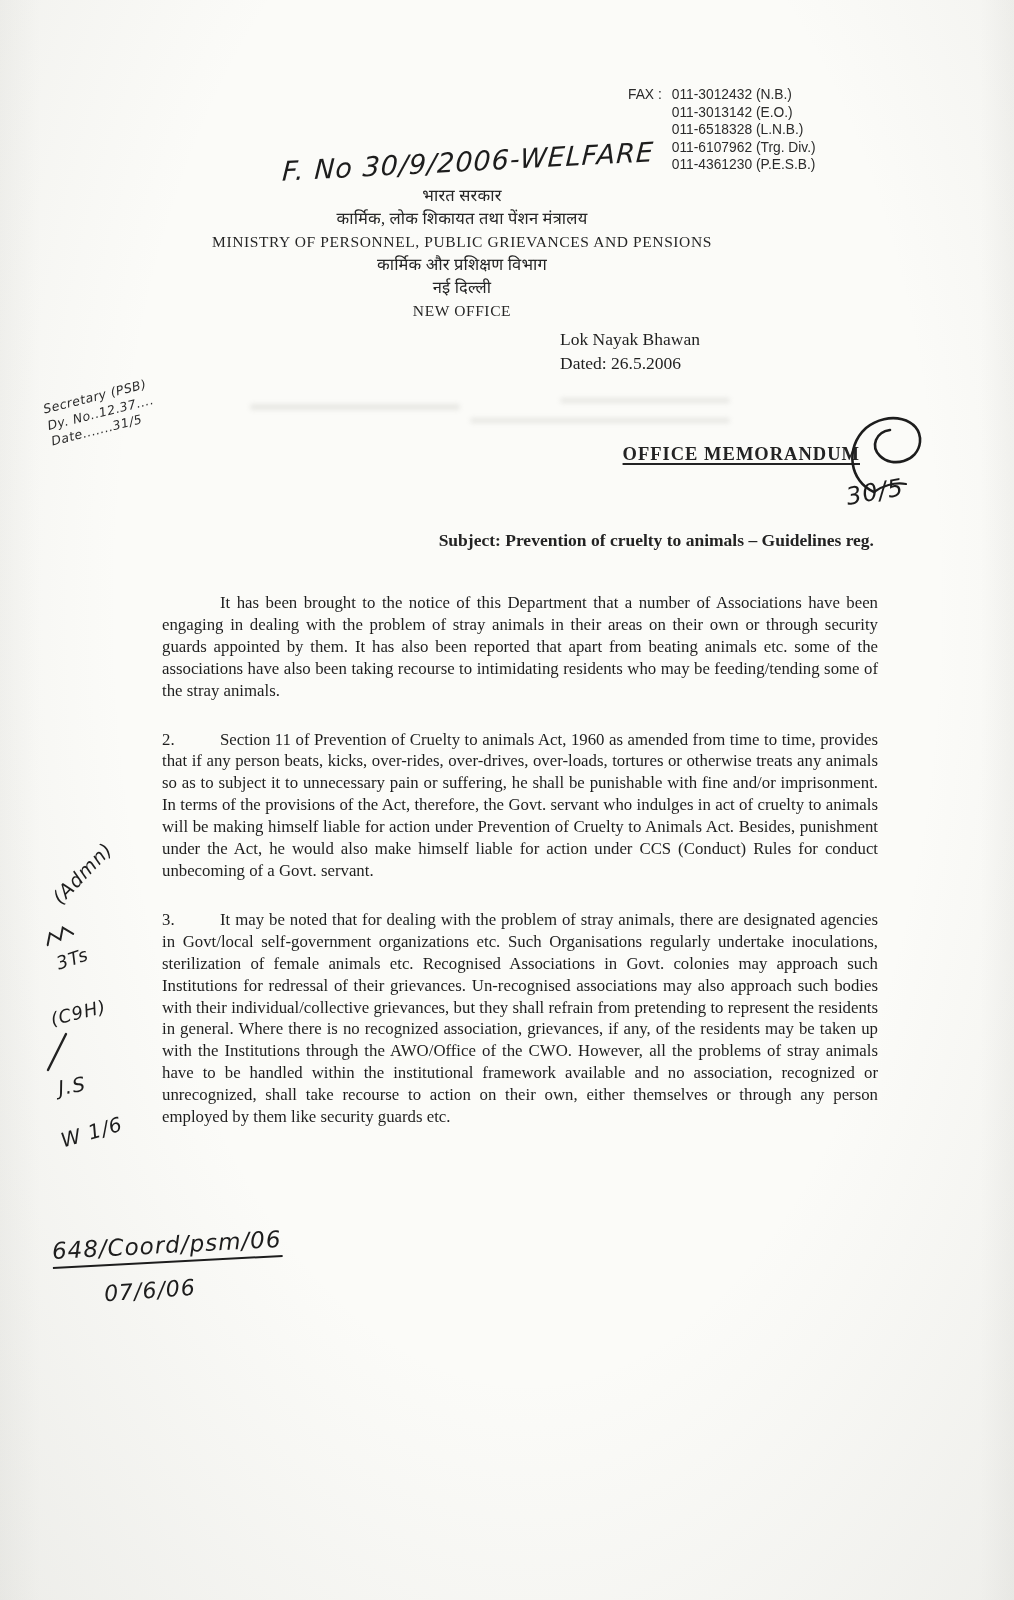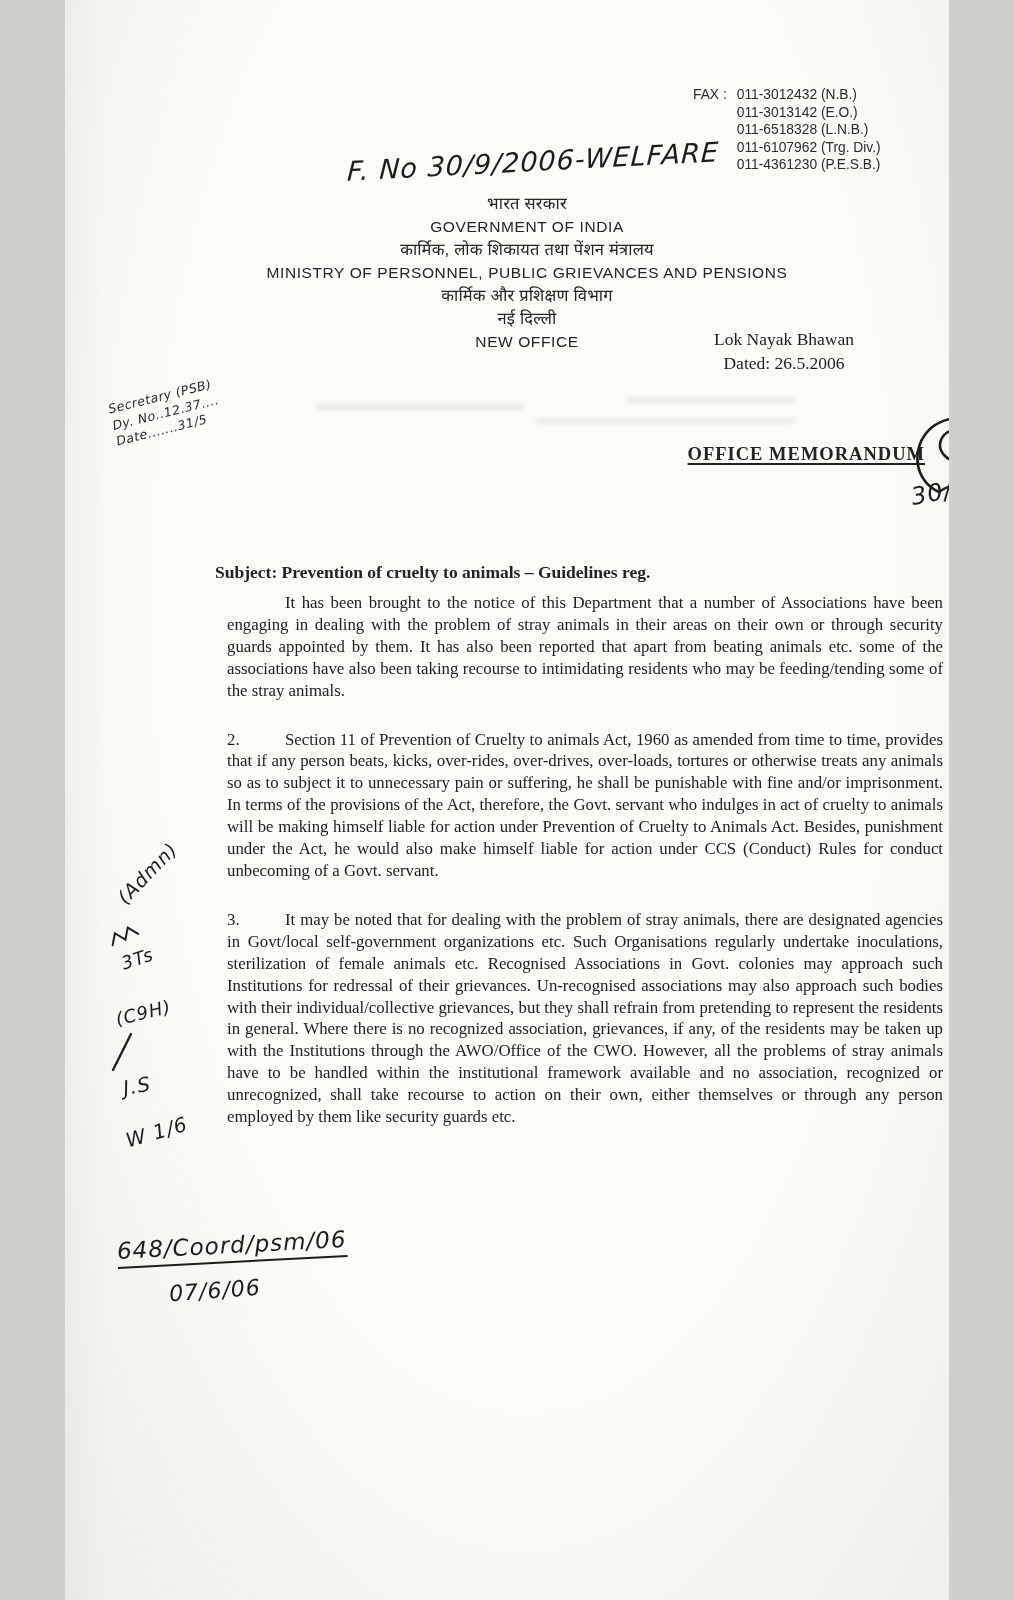--- a/index.html
+++ b/index.html
@@ -1,53 +1,53 @@
 <!DOCTYPE html>
 <html><head>
 <meta charset="utf-8">
 <style>
   html,body{margin:0;padding:0;background:#cfcfcc;}
   .page{
     position:relative;
-    width:884px;height:1600px;
+    width:1014px;height:1600px;
     margin:0 auto;
     background:#fbfbf8;
     background-image:
       radial-gradient(ellipse at 52% 38%, rgba(255,255,255,0) 55%, rgba(165,165,158,0.16) 100%),
       linear-gradient(90deg, rgba(150,150,145,0.07) 0, rgba(0,0,0,0) 40px, rgba(0,0,0,0) 980px, rgba(150,150,145,0.08) 100%);
     overflow:hidden;
     color:#232323;
     font-family:"Liberation Serif", serif;
   }
   
   .fax{position:absolute;left:628px;top:86px;display:flex;gap:10px;
        font-family:"Liberation Sans", sans-serif;font-size:13.8px;line-height:17.6px;color:#2b2b2b;}
   .fax .fax-label{white-space:nowrap;}
   
   .hand{font-family:"DejaVu Sans", sans-serif;font-style:italic;color:#1d1d1d;letter-spacing:1px;}
   .fileno{position:absolute;left:282px;top:146px;font-size:27px;transform:rotate(-3deg) skewX(-6deg);white-space:nowrap;}
   
-  .hdr{position:absolute;left:117px;top:192px;width:690px;text-align:center;
-       font-family:Liberation Sans, sans-serif;font-size:15.5px;line-height:23px;
+  .hdr{position:absolute;left:117px;top:184px;width:690px;text-align:center;
+       font-family:Liberation Serif, serif;font-size:15.5px;line-height:23px;
        letter-spacing:0.6px;color:#252525;}
   .hdr .hindi{font-size:16.5px;letter-spacing:0.2px;}
   
-  .addr{position:absolute;left:560px;top:328px;width:318px;text-align:center;
+  .addr{position:absolute;left:560px;top:328px;width:318px;text-align:left;
         font-size:17.5px;line-height:23.5px;color:#1f1f1f;}
   
   .stamp{position:absolute;left:46px;top:388px;transform:rotate(-14deg);
          font-family:"DejaVu Sans", sans-serif;font-style:italic;
          font-size:12.5px;line-height:16.5px;color:#2c2c2c;letter-spacing:0.5px;white-space:nowrap;}
   
   .smudge{position:absolute;background:#8d8d86;opacity:0.18;filter:blur(2.5px);border-radius:3px;}
   
   .title-row{position:absolute;left:170px;top:444px;width:690px;text-align:right;}
   .memo-title{display:inline-block;font-weight:bold;font-size:18.5px;letter-spacing:1px;
               text-decoration:underline;text-underline-offset:3px;text-decoration-thickness:2px;}
-  .subject-row{position:absolute;left:150px;top:530px;width:724px;text-align:left;margin-top:32px;}
+  .subject-row{position:absolute;left:150px;top:530px;width:724px;text-align:right;}
   .subject{font-weight:bold;font-size:17.5px;}
   
   .sig-flourish{position:absolute;left:836px;top:412px;}
   .sig-date{position:absolute;left:846px;top:478px;font-size:24px;transform:rotate(-10deg);}
   
   .body-block{position:absolute;left:154px;top:592px;width:724px;
               font-size:16.8px;line-height:21.9px;text-align:justify;color:#1e1e1e;}
   .body-block p{margin:0 0 27px 8px;}
   .para-num{display:inline-block;width:58px;}
   
@@ -77,21 +77,20 @@
       <div>011-6518328 (L.N.B.)</div>
       <div>011-6107962 (Trg. Div.)</div>
       <div>011-4361230 (P.E.S.B.)</div>
     </div>
   </div>
 
   <div class="hand fileno">F. No 30/9/2006-WELFARE</div>
 
   <div class="hdr">
     <div class="hindi">भारत सरकार</div>
-    <div>GOVERNMENT OF INDIA</div>
     <div class="hindi">कार्मिक, लोक शिकायत तथा पेंशन मंत्रालय</div>
     <div>MINISTRY OF PERSONNEL, PUBLIC GRIEVANCES AND PENSIONS</div>
     <div class="hindi">कार्मिक और प्रशिक्षण विभाग</div>
     <div class="hindi">नई दिल्ली</div>
     <div>NEW OFFICE</div>
   </div>
 
   <div class="addr">
     <div>Lok Nayak Bhawan</div>
     <div>Dated: 26.5.2006</div>

